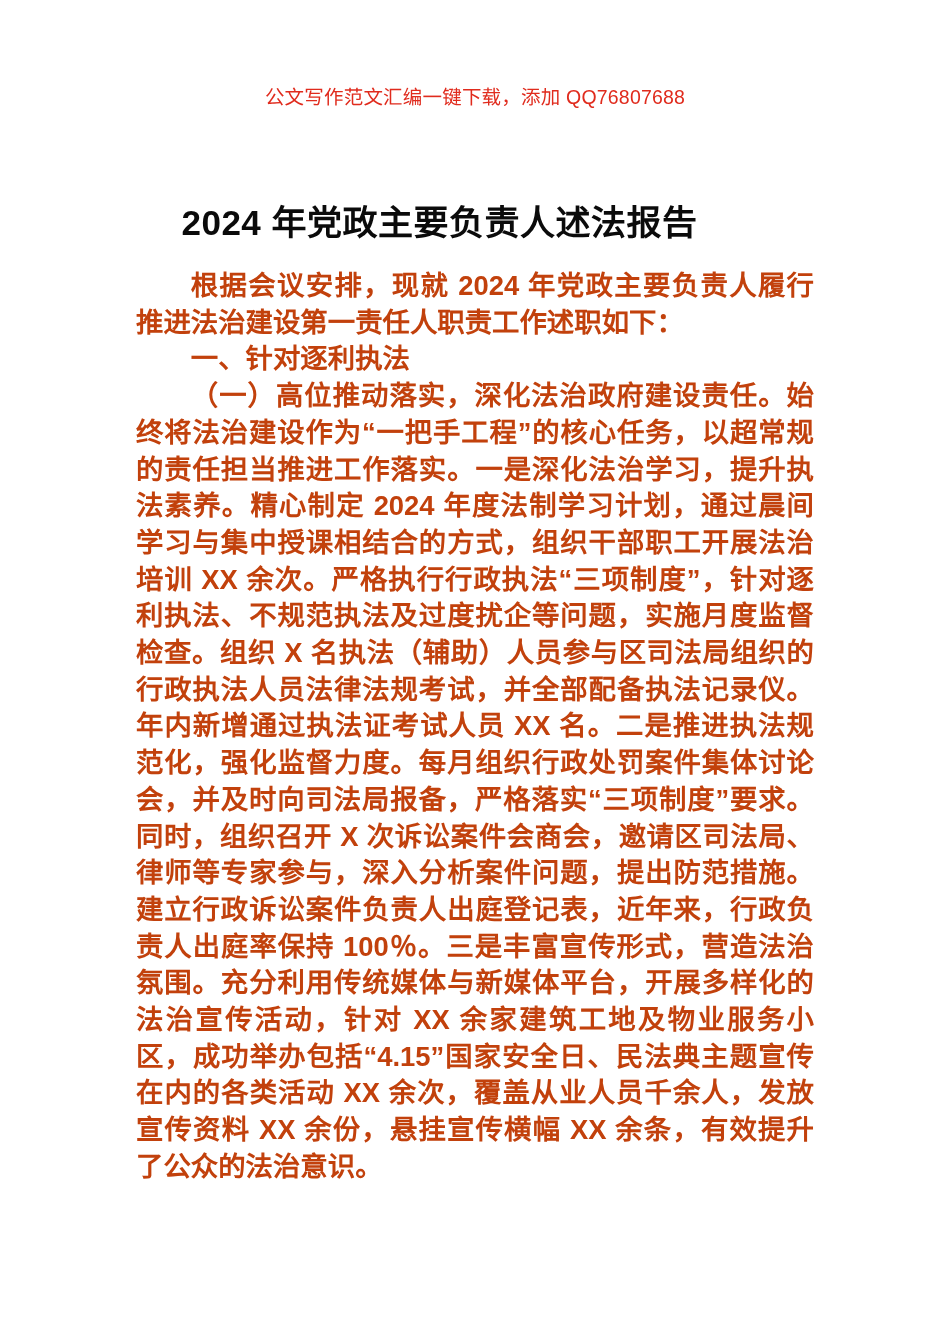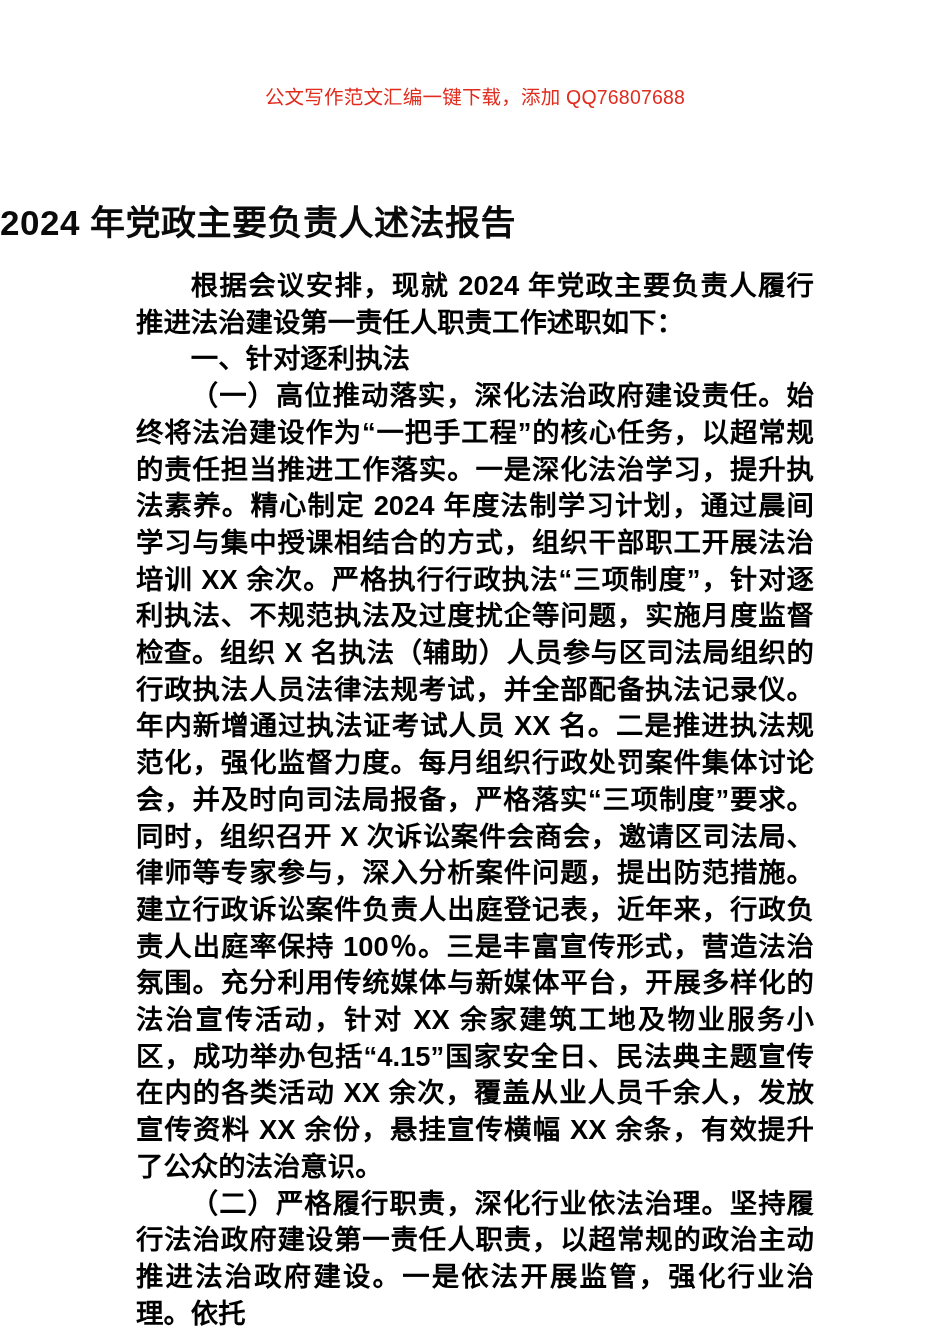--- a/index.html
+++ b/index.html
@@ -34,41 +34,41 @@
     white-space: nowrap;
     font-family: "Liberation Sans", "DejaVu Sans", sans-serif;
   }
 
   
   .doc-title {
     position: absolute;
     top: 176px;
     left: 0;
     width: 879px;
-    text-align: left;
+    text-align: center;
     font-size: 35px;
     line-height: 48px;
     font-weight: 700;
     color: #0b0b0b;
     letter-spacing: 0.5px;
     font-family: "Liberation Sans", "DejaVu Sans", sans-serif;
   }
 
   
   .body-block {
     position: absolute;
     top: 268px;
     left: 136px;
     width: 678px;
   }
   .para {
     margin: 0;
     font-size: 27.4px;
     line-height: 36.7px;
-    color: #000000;
+    color: #c2410c;
     text-align: justify;
     text-justify: inter-ideograph;
     text-align-last: left;
     letter-spacing: 0px;
     font-weight: 600;
     font-family: "Liberation Sans", "DejaVu Sans", sans-serif;
     word-break: break-all;
   }
   .para.indent {
     text-indent: 2em;
@@ -80,16 +80,15 @@
 <div class="page">
 
   <div class="ad-banner">公文写作范文汇编一键下载，添加 QQ76807688</div>
 
   <h1 class="doc-title">2024 年党政主要负责人述法报告</h1>
 
   <div class="body-block">
     <p class="para indent">根据会议安排，现就 2024 年党政主要负责人履行推进法治建设第一责任人职责工作述职如下：</p>
     <p class="para indent">一、针对逐利执法</p>
     <p class="para indent">（一）高位推动落实，深化法治政府建设责任。始终将法治建设作为“一把手工程”的核心任务，以超常规的责任担当推进工作落实。一是深化法治学习，提升执法素养。精心制定 2024 年度法制学习计划，通过晨间学习与集中授课相结合的方式，组织干部职工开展法治培训 XX 余次。严格执行行政执法“三项制度”，针对逐利执法、不规范执法及过度扰企等问题，实施月度监督检查。组织 X 名执法（辅助）人员参与区司法局组织的行政执法人员法律法规考试，并全部配备执法记录仪。年内新增通过执法证考试人员 XX 名。二是推进执法规范化，强化监督力度。每月组织行政处罚案件集体讨论会，并及时向司法局报备，严格落实“三项制度”要求。同时，组织召开 X 次诉讼案件会商会，邀请区司法局、律师等专家参与，深入分析案件问题，提出防范措施。建立行政诉讼案件负责人出庭登记表，近年来，行政负责人出庭率保持 100％。三是丰富宣传形式，营造法治氛围。充分利用传统媒体与新媒体平台，开展多样化的法治宣传活动，针对 XX 余家建筑工地及物业服务小区，成功举办包括“4.15”国家安全日、民法典主题宣传在内的各类活动 XX 余次，覆盖从业人员千余人，发放宣传资料 XX 余份，悬挂宣传横幅 XX 余条，有效提升了公众的法治意识。</p>
-    <p class="para indent">（二）严格履行职责，深化行业依法治理。坚持履行法治政府建设第一责任人职责，以超常规的政治主动推进法治政府建设。一是依法开展监管，强化行业治理。依托</p>
   </div>
 
 </div>
 
 </body></html>

